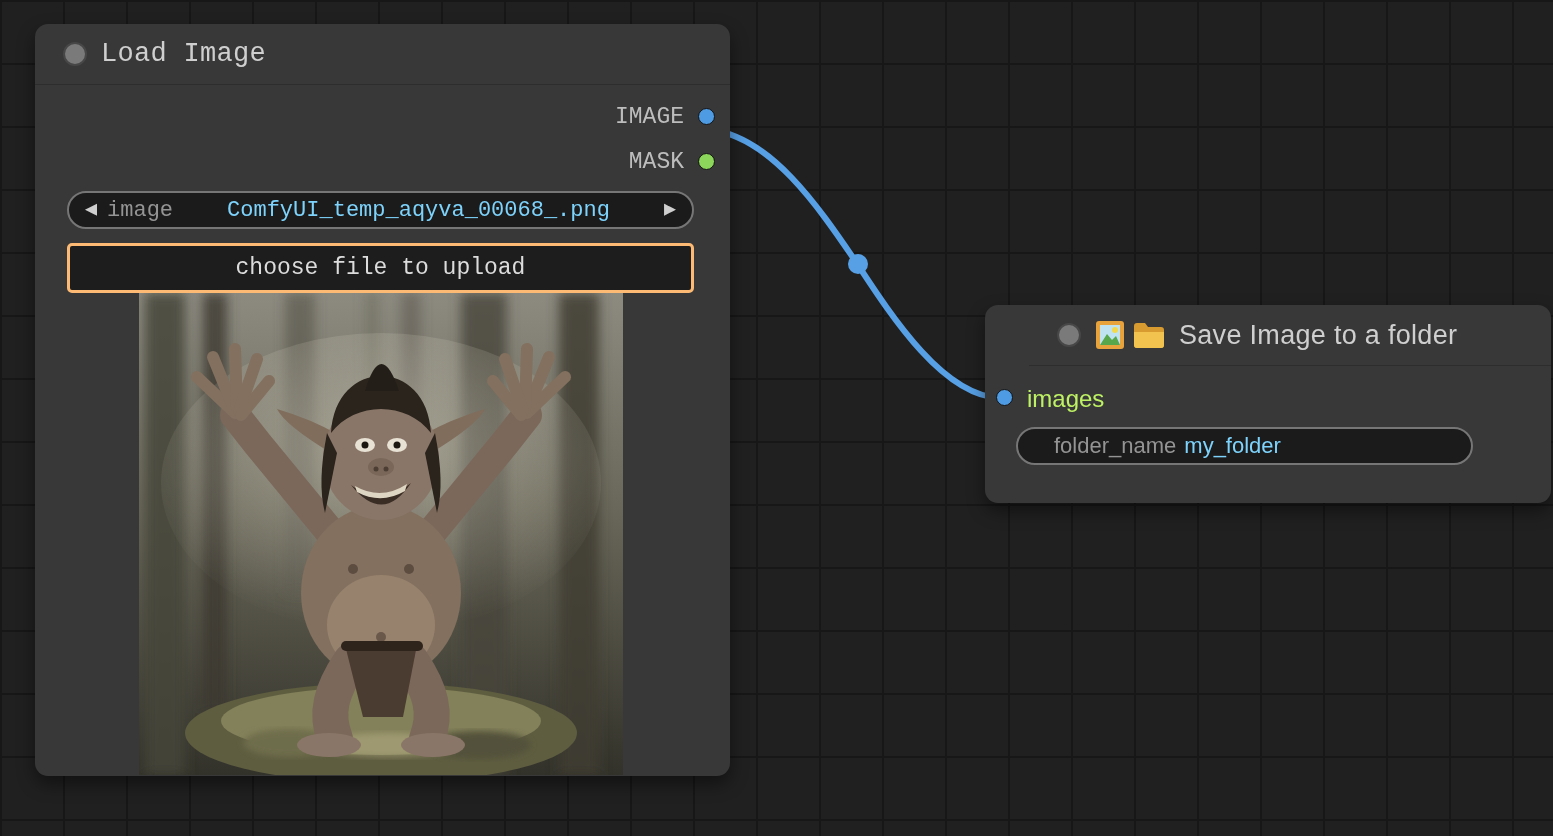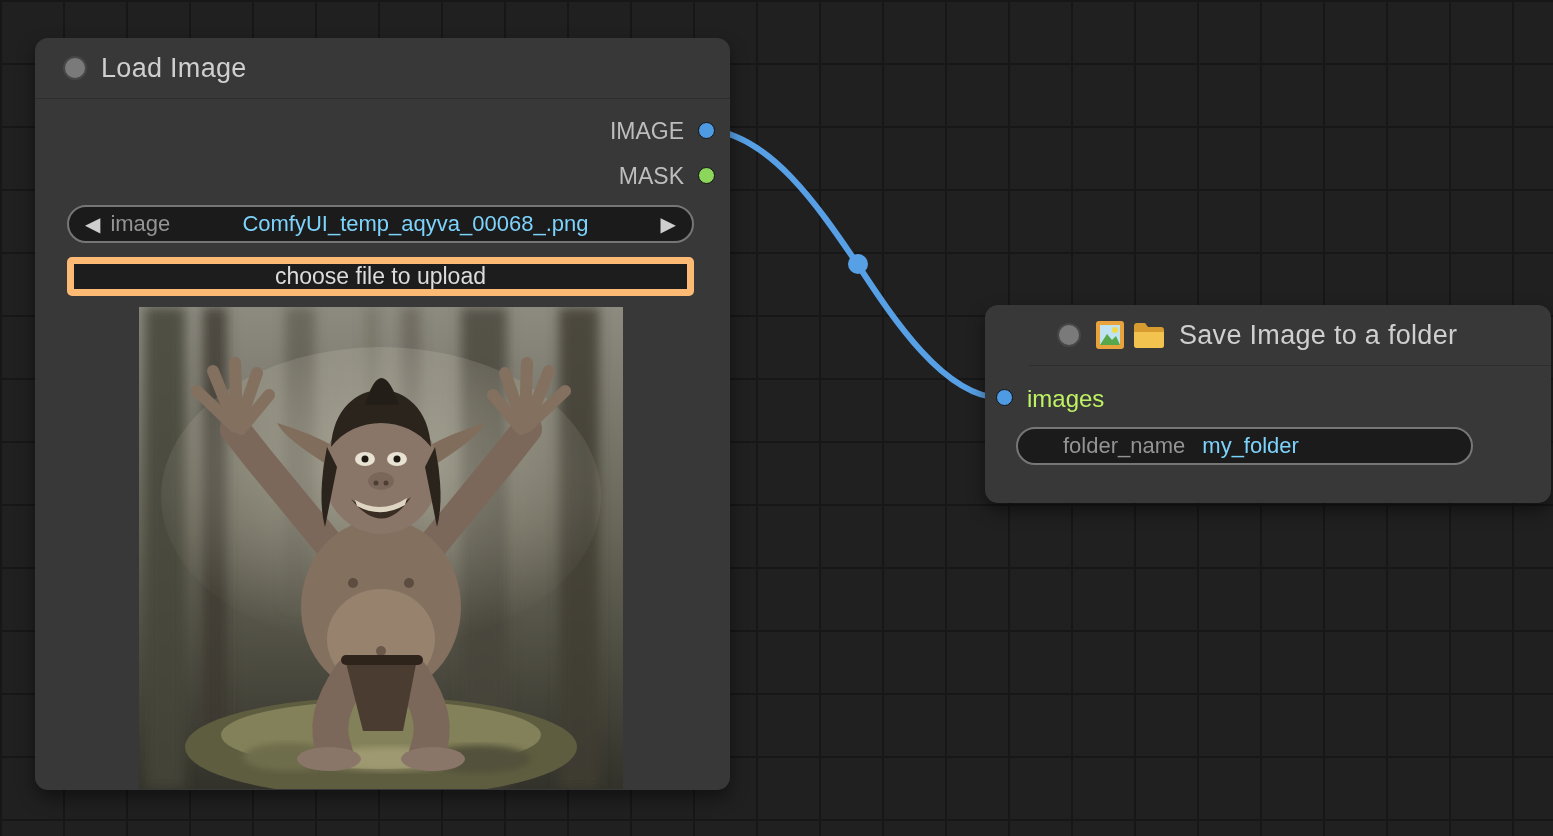--- a/index.html
+++ b/index.html
@@ -33,41 +33,41 @@
   .slot-label{position:absolute;font-size:23px;color:#bdbdbd;white-space:nowrap;}
   .pill{
     position:absolute;box-sizing:border-box;height:38px;border-radius:19px;
     background:#1b1b1b;border:2px solid #767676;
     display:flex;align-items:center;color:#d9d9d9;font-size:22px;
   }
   .pill .arrow{flex:0 0 auto;color:#cfcfcf;font-size:20px;line-height:1;}
   .pill .wlabel{color:#949494;margin:0 0 0 10px;white-space:nowrap;}
   .pill .wvalue{flex:1;text-align:center;color:#7dd3fc;white-space:nowrap;overflow:hidden;}
   .btn{
-    position:absolute;box-sizing:border-box;height:39px;border-radius:5px;
-    background:#1d1d1d;border:7px solid #fdba74;color:#dcdcdc;font-size:23px;
+    position:absolute;box-sizing:border-box;height:50px;border-radius:5px;
+    background:#1d1d1d;border:3px solid #fdba74;color:#dcdcdc;font-size:23px;
     display:flex;align-items:center;justify-content:center;cursor:pointer;
   }
   .preview{position:absolute;overflow:hidden;background:#555;}
   .preview svg{display:block;}
   #links{position:absolute;left:0;top:0;pointer-events:none;}
   #links .wire{pointer-events:stroke;}
   .titlebar-icons{display:flex;align-items:center;gap:8px;}
 </style>
 </head>
 <body>
 
 <div id="canvas">
 
   <svg id="links" width="1553" height="836">
     <path class="wire" d="M 710 130 C 770 136 818 206 856 262 C 894 320 944 396 1000 398" fill="none" stroke-width="6" stroke-linecap="round" style="stroke: rgb(87, 160, 229);"></path>
     <circle cx="858" cy="264" r="10" style="fill: rgb(87, 160, 229);"></circle>
   </svg>
 
-  <div class="node" style="left:35px;top:38px;width:695px;height:752px;">
+  <div class="node" style="left:35px;top:24px;width:695px;height:752px;font-family:Liberation Mono, monospace;">
 
     <div class="node-title">
       <span class="title-dot"></span>
       <span class="title-text">Load Image</span>
     </div>
 
     <span class="slot-label" style="right:46px;top:80px;">IMAGE</span>
     <span class="port" style="right: 15px; top: 84px; background: rgb(79, 155, 227);"></span>
 
     <span class="slot-label" style="right:46px;top:125px;">MASK</span>
@@ -191,18 +191,18 @@
           <path d="M1 11 L31 11 L31 24 Q31 27 28 27 L4 27 Q1 27 1 24 Z" fill="#f3c34f"></path>
         </svg>
       </span>
       <span class="title-text">Save Image to a folder</span>
     </div>
 
     <span class="port" style="left: 11px; top: 84px; background: rgb(79, 155, 227);"></span>
     <span class="slot-label" style="left:42px;top:80px;color:#bef264;font-size:24px;">images</span>
 
     <div class="pill" style="left:31px;top:122px;width:457px;padding:0 28px;">
-      <span class="wlabel" style="margin:17px;">folder_name</span>
+      <span class="wlabel" style="margin:8px;">folder_name</span>
       <span class="wvalue" style="text-align:left;">my_folder</span>
     </div>
   </div>
 
 </div>
 
 </body></html>

